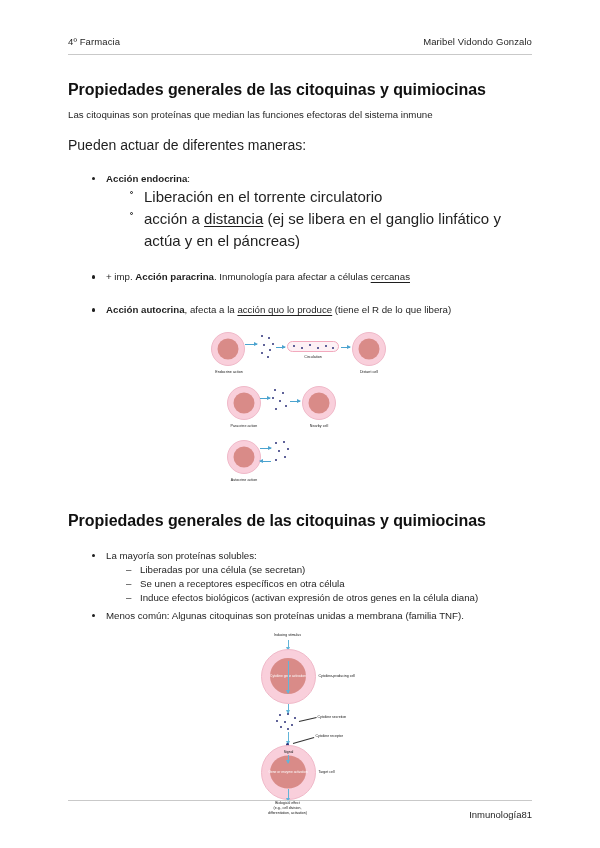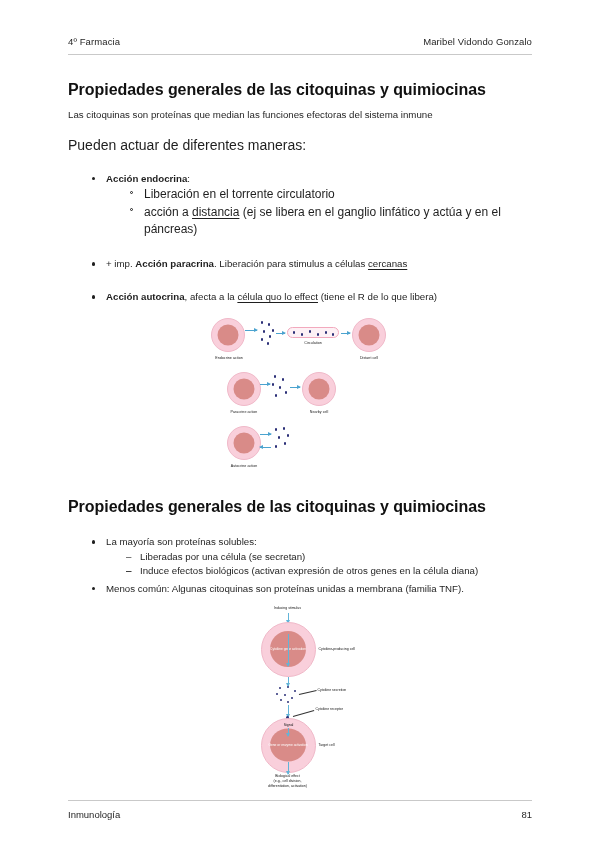--- a/index.html
+++ b/index.html
@@ -95,21 +95,21 @@
     background: #1f1f1f;
   }
   ul.lvl2 {
     list-style: none;
     margin: 0;
     padding: 0;
   }
   ul.lvl2 > li {
     position: relative;
     padding-left: 38px;
-    font-size: 12px;
+    font-size: 15px;
     line-height: 1.45;
     color: #1f1f1f;
   }
   ul.lvl2 > li > .bullet-open {
     position: absolute;
     left: 24px;
     top: 4.5px;
     width: 3px;
     height: 3px;
     border-radius: 50%;
@@ -263,26 +263,25 @@
   
   .footer {
     position: absolute;
     left: 68px;
     right: 68px;
     bottom: 28px;
   }
   .footer-rule { border-top: 1px solid #c9c9c9; }
   .footer-row {
     display: flex;
-    justify-content: space-between;
+    justify-content: flex-end;
     align-items: baseline;
     margin-top: 8px;
     font-size: 9.5px;
     color: #262626;
-    gap: 32px;
   }
 </style>
 </head>
 <body>
 
 <div class="page">
 
   <div>
     <div class="header-row">
       <span>4º Farmacia</span>
@@ -307,25 +306,25 @@
           <span>Liberación en el torrente circulatorio</span>
         </li>
         <li>
           <span class="bullet-open"></span>
           <span>acción a </span><u>distancia</u><span> (ej se libera en el ganglio linfático y actúa y en el páncreas)</span>
         </li>
       </ul>
     </li>
     <li>
       <span class="bullet"></span>
-      <span>+ imp. </span><b>Acción paracrina</b><span>. Liberación para stimulus a células </span><u>cercanas</u>
+      <span>+ imp. </span><b>Acción paracrina</b><span>. Inmunología para afectar a células </span><u>cercanas</u>
     </li>
     <li>
       <span class="bullet"></span>
-      <b>Acción autocrina</b><span>, afecta a la </span><u>célula quo lo effect</u><span> (tiene el R de lo que libera)</span>
+      <b>Acción autocrina</b><span>, afecta a la </span><u>acción quo lo produce</u><span> (tiene el R de lo que libera)</span>
     </li>
   </ul>
 
   <div class="fig1">
 
     <div class="cell" style="left:6px; top:2px; width:34px; height:34px;">
       <span class="nucleus" style="width:21px;height:21px;"></span>
     </div>
     <div class="arrow" style="left:40px; top:14px; width:12px;"></div>
     <div class="dotfield" style="left:54px; top:5px; width:16px; height:24px;">
@@ -395,20 +394,21 @@
     <li>
       <span class="bullet"></span>
       <span>La mayoría son proteínas solubles:</span>
       <ul class="dash-list">
         <li>
           <span class="dash">–</span>
           <span>Liberadas por una célula (se secretan)</span>
         </li>
         <li>
           <span class="dash">–</span>
+          <span>Se unen a receptores específicos en otra célula</span>
         </li>
         <li>
           <span class="dash">–</span>
           <span>Induce efectos biológicos (activan expresión de otros genes en la célula diana)</span>
         </li>
       </ul>
     </li>
     <li style="margin-top:4px;">
       <span class="bullet"></span>
       <span>Menos común: Algunas citoquinas son proteínas unidas a membrana (familia TNF).</span>

